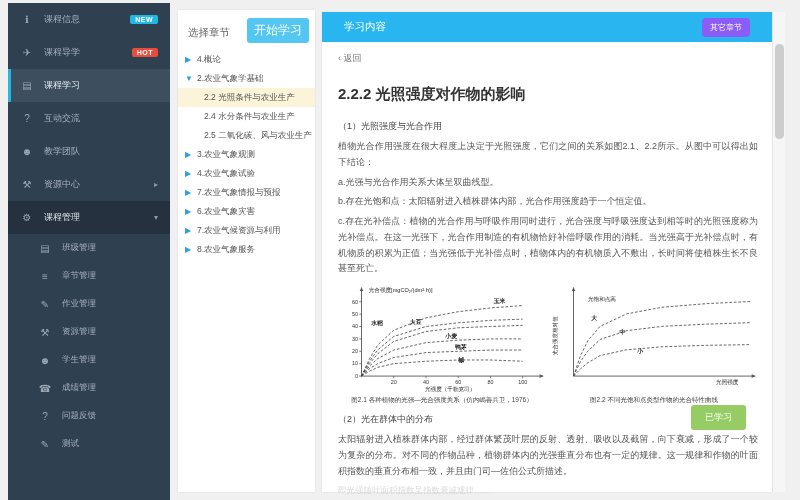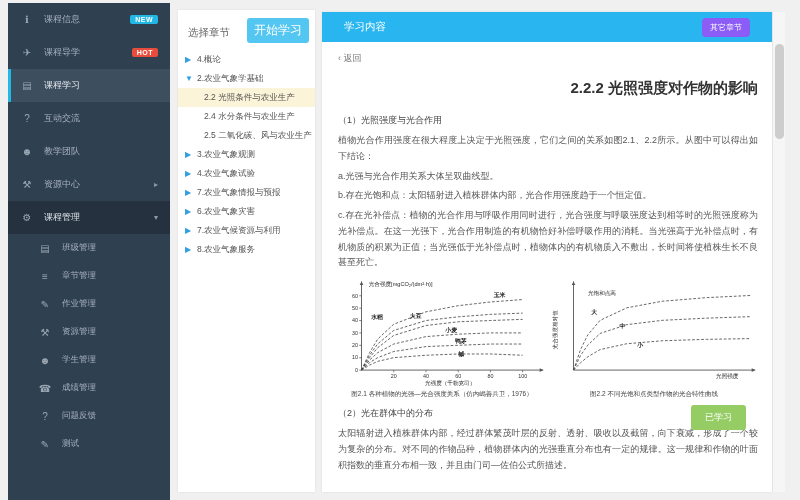--- a/index.html
+++ b/index.html
@@ -38,22 +38,22 @@
   
   .content-panel { position:absolute; left:322px; top:12px; width:450px; height:480px;
     background:#fff; box-shadow:0 0 2px rgba(0,0,0,.08); }
   .ct-header { position:relative; background:#29b6f0; color:#fff; height:30px;
     display:flex; align-items:center; padding:0 22px; }
   .ct-header-title { font-size:10.5px; }
   .ct-other-btn { margin-left:auto; background:#8b5cf6; color:#fff; border:none;
     font-size:8px; padding:4px 8px; border-radius:4px; cursor:pointer; }
   .ct-body { padding:10px 14px 0 16px; }
   .back-link { font-size:9px; color:#777; cursor:pointer; }
-  .page-title { text-align:right; font-size:15px; font-weight:bold; color:#333;
-    margin:14px 0 16px 0; }
+  .page-title { text-align:left; font-size:15px; font-weight:bold; color:#333;
+    margin:20px 0 16px 0; }
   .sec-head { font-size:9px; color:#444; margin:8px 0 6px 0; }
   .para { font-size:9px; color:#555; line-height:1.75; margin-bottom:4px; text-align:justify; }
   .faded { color:#bbb; opacity:.55; font-size:8.5px; margin-top:2px; }
   .figs { display:flex; gap:4px; margin:6px 0 4px 0; }
   .fig { width:208px; }
   .fig svg { width:208px; height:112px; display:block; }
   .fig-caption { font-size:6.5px; color:#444; text-align:center; margin-top:1px; }
   .learned-btn { position:absolute; right:26px; bottom:62px; background:#95cc64; color:#fff;
     border:none; font-size:9px; padding:6px 14px; border-radius:3px; cursor:pointer; }
 
@@ -265,19 +265,20 @@
             <text x="42" y="19" font-size="6.2" fill="#222">光饱和点高</text>
             <text x="196" y="111" text-anchor="middle" font-size="6.2" fill="#222">光照强度</text>
             <text x="8" y="57.5" font-size="6.2" fill="#222" transform="rotate(-90 8 57.5)" text-anchor="middle">光合强度相对值</text>
           </svg>
         <figcaption class="fig-caption">图2.2 不同光饱和点类型作物的光合特性曲线</figcaption>
       </figure>
     </div>
 
     <div class="sec-head">（2）光在群体中的分布</div>
     <p class="para">太阳辐射进入植株群体内部，经过群体繁茂叶层的反射、透射、吸收以及截留，向下衰减，形成了一个较为复杂的分布。对不同的作物品种，植物群体内的光强垂直分布也有一定的规律。这一规律和作物的叶面积指数的垂直分布相一致，并且由门司—佐伯公式所描述。</p>
+    <p class="para faded">即光强随叶面积指数呈指数衰减规律……</p>
   </div>
   <button class="learned-btn">已学习</button>
 </main>
 
 <div class="scrollbar">
   <div class="scroll-thumb"></div>
 </div>
 
 </body></html>

